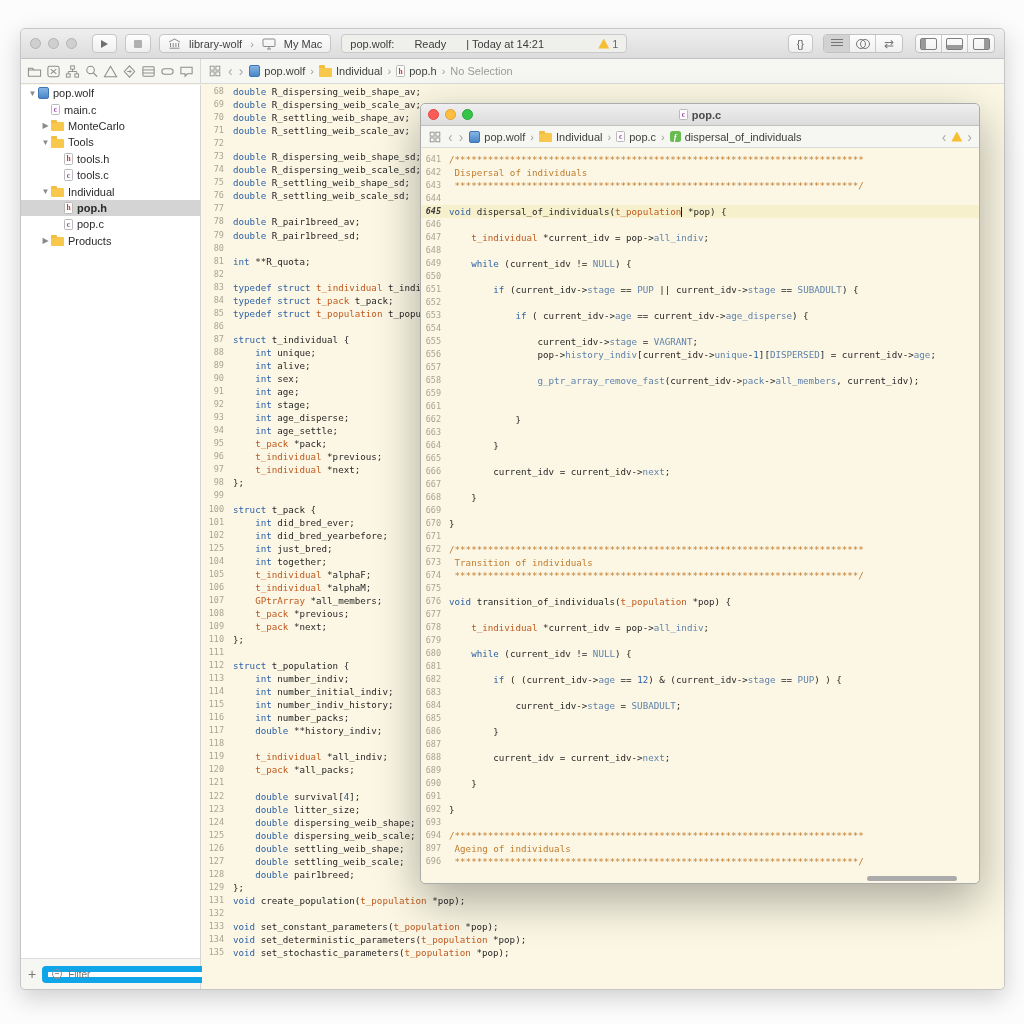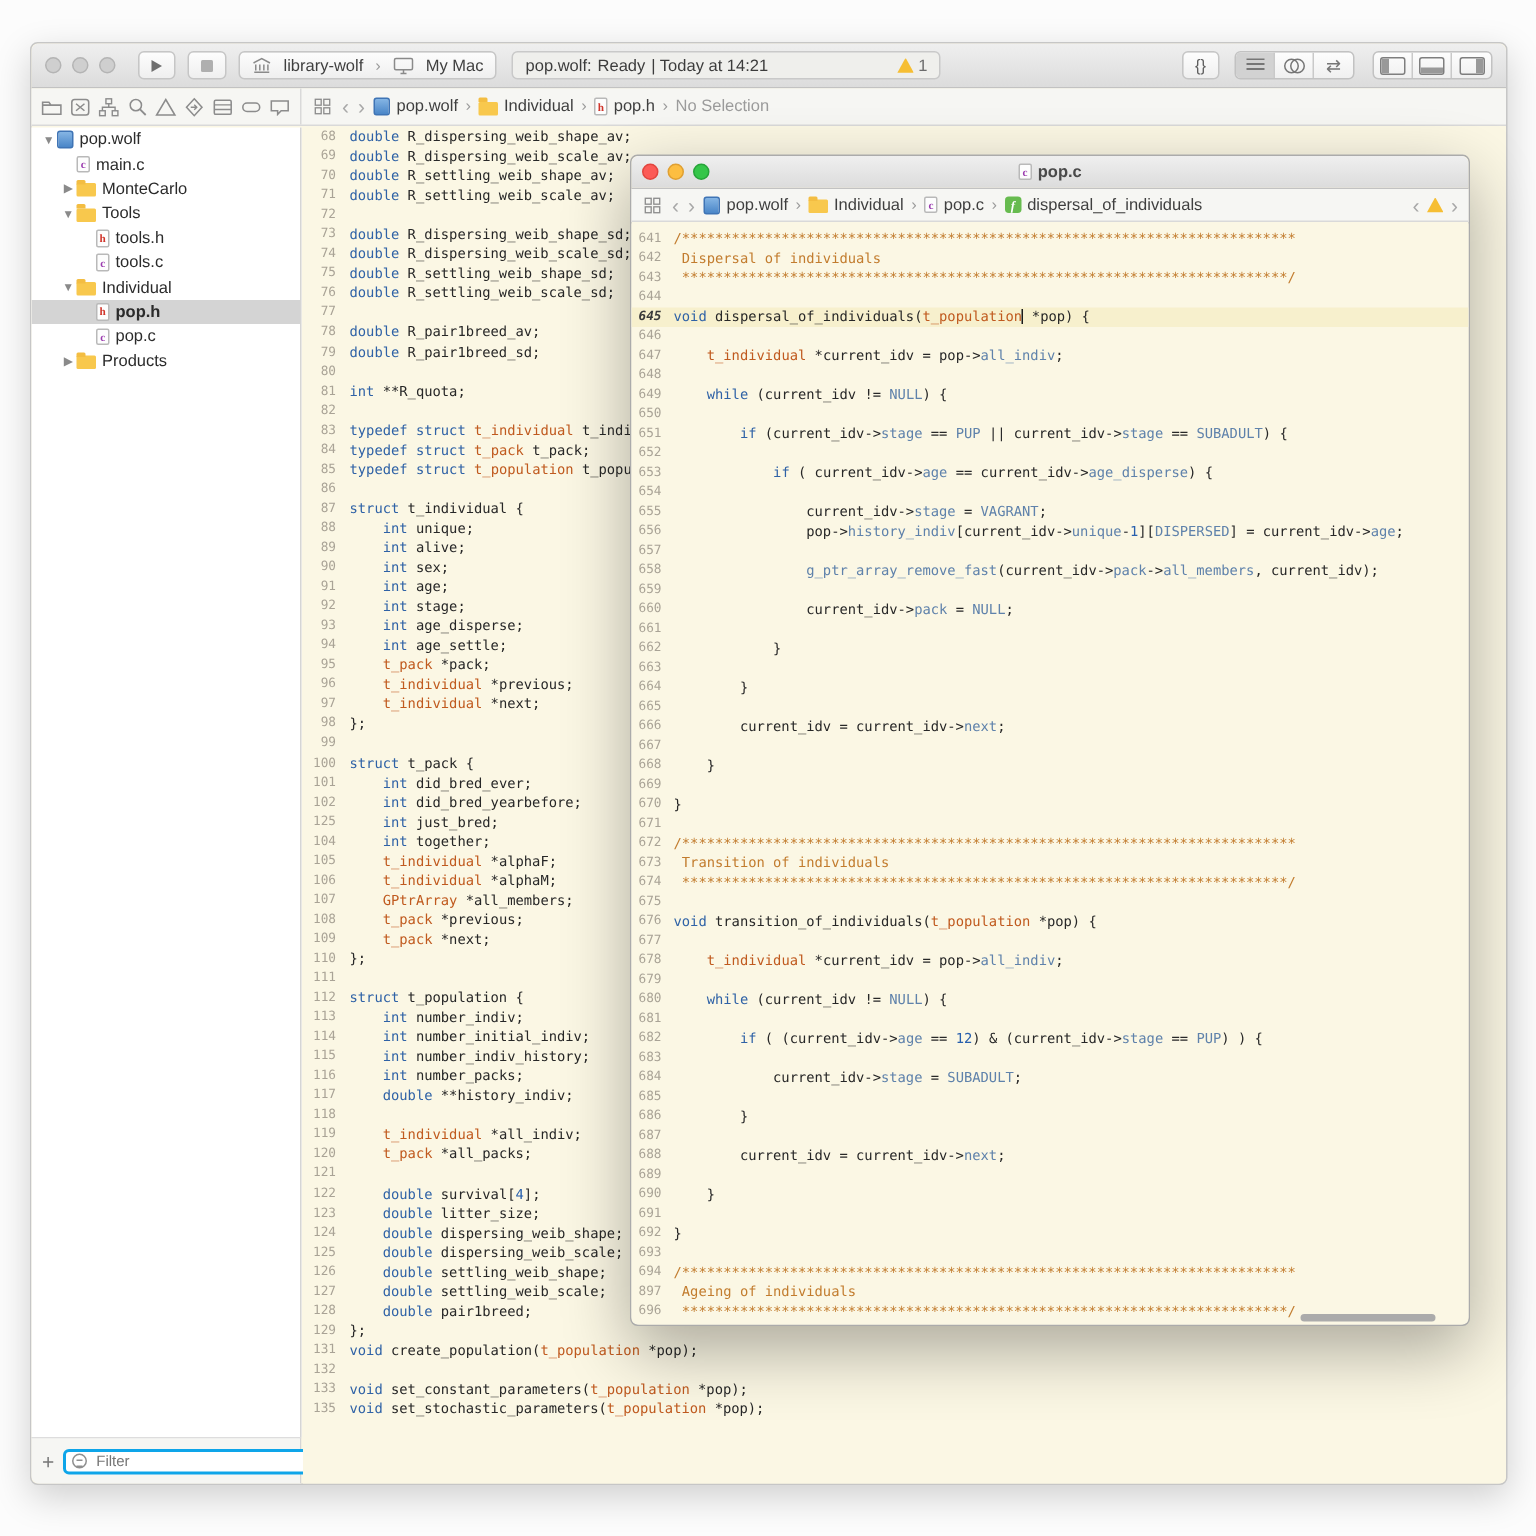--- a/index.html
+++ b/index.html
@@ -19,21 +19,21 @@
   .tl.yel{background:#FDBE41;border:1px solid #E0A032;}
   .tl.grn{background:#35C649;border:1px solid #27A439;}
   .tbtn{height:19px;border:1px solid #C6C6C6;border-radius:4px;
     background:linear-gradient(#FDFDFD,#EFEFEF);display:flex;align-items:center;
     justify-content:center;padding:0 8px;margin-left:8px;color:#5E5E5E;font-size:11px;}
   .ic-play{width:0;height:0;border-top:4.5px solid transparent;border-bottom:4.5px solid transparent;border-left:7.5px solid #6E6E6E;}
   .ic-stop{width:8px;height:8px;background:#AFAFAF;border-radius:1px;}
   .scheme{gap:8px;color:#3F3F3F;}
   .crumb-sep,.dimtext{color:#9B9B9B;}
   .status{height:19px;border:1px solid #C9C9C9;border-radius:4px;background:#EFEFEC;
-    display:flex;align-items:center;gap:4px;padding:0 8px;margin-left:10px;
+    display:flex;align-items:center;gap:20px;padding:0 8px;margin-left:10px;
     width:286px;font-size:11px;color:#3C3C3C;}
   .status b{font-weight:normal;}
   .ic-warn{width:11px;height:10px;background:#F6BE33;
     clip-path:polygon(50% 0,100% 100%,0 100%);flex:none;}
   .seg-group{display:flex;height:19px;border:1px solid #C2C2C2;border-radius:4px;
     background:linear-gradient(#FDFDFD,#F0F0F0);margin-left:10px;overflow:hidden;}
   .seg{width:26px;display:flex;align-items:center;justify-content:center;border-right:1px solid #C9C9C9;}
   .seg:last-child{border-right:none;}
   .seg.sel{background:#D2D2D2;}
   .ic-lines{width:12px;height:9px;background:repeating-linear-gradient(#767676 0 1.2px,transparent 1.2px 3.1px);}
@@ -61,21 +61,21 @@
   .sidebar{position:absolute;left:0;top:56px;width:180px;bottom:31px;background:#FFFFFF;
     border-right:1px solid #D5D5D5;overflow:hidden;}
   .srow{height:16.4px;display:flex;align-items:center;font-size:11px;color:#2B2B2B;}
   .srow.sel{background:#D4D4D4;font-weight:bold;}
   .disc{width:11px;flex:none;text-align:center;font-size:8px;color:#8A8A8A;}
   .slabel{margin-left:4px;white-space:nowrap;}
   .filterbar{position:absolute;left:0;bottom:0;width:180px;height:31px;background:#F6F6F3;
     border-top:1px solid #DDD;border-right:1px solid #D5D5D5;border-radius:0 0 0 5px;
     display:flex;align-items:center;padding:0 7px;gap:6px;}
   .plus{color:#777;font-size:14px;line-height:1;}
-  .filterfield{flex:1;height:17px;border:2px solid #0ea5e9;border-radius:4px;background:#FFF;
+  .filterfield{flex:1;height:17px;border:6px solid #0ea5e9;border-radius:4px;background:#FFF;
     display:flex;align-items:center;gap:4px;padding:0 4px;}
   .filterfield input{border:none;outline:none;flex:1;min-width:0;font-size:10px;
     font-family:"Liberation Sans",sans-serif;background:transparent;color:#444;}
   .ic-filter{width:10px;height:10px;border:1px solid #8F8F8F;border-radius:50%;position:relative;flex:none;}
   .ic-filter::after{content:"";position:absolute;left:2px;right:2px;top:3px;
     border-top:1px solid #8F8F8F;border-bottom:1px solid #8F8F8F;height:3px;}
   .ic-clock{width:10px;height:10px;border:1px solid #8F8F8F;border-radius:50%;position:relative;flex:none;}
   .ic-clock::after{content:"";position:absolute;left:4px;top:2px;width:1px;height:3px;background:#8F8F8F;}
   .ic-xbox{width:10px;height:10px;border:1px solid #8F8F8F;border-radius:2px;color:#8F8F8F;
     font-size:8px;line-height:8px;text-align:center;flex:none;}
@@ -384,20 +384,21 @@
         <div class="crow"><span class="ln">123</span><span class="cd"><span class="tok-p">    </span><span class="tok-k">double</span><span class="tok-p"> litter_size;</span></span></div>
         <div class="crow"><span class="ln">124</span><span class="cd"><span class="tok-p">    </span><span class="tok-k">double</span><span class="tok-p"> dispersing_weib_shape;</span></span></div>
         <div class="crow"><span class="ln">125</span><span class="cd"><span class="tok-p">    </span><span class="tok-k">double</span><span class="tok-p"> dispersing_weib_scale;</span></span></div>
         <div class="crow"><span class="ln">126</span><span class="cd"><span class="tok-p">    </span><span class="tok-k">double</span><span class="tok-p"> settling_weib_shape;</span></span></div>
         <div class="crow"><span class="ln">127</span><span class="cd"><span class="tok-p">    </span><span class="tok-k">double</span><span class="tok-p"> settling_weib_scale;</span></span></div>
         <div class="crow"><span class="ln">128</span><span class="cd"><span class="tok-p">    </span><span class="tok-k">double</span><span class="tok-p"> pair1breed;</span></span></div>
         <div class="crow"><span class="ln">129</span><span class="cd"><span class="tok-p">};</span></span></div>
         <div class="crow"><span class="ln">131</span><span class="cd"><span class="tok-k">void</span><span class="tok-p"> create_population(</span><span class="tok-t">t_population</span><span class="tok-p"> *pop);</span></span></div>
         <div class="crow"><span class="ln">132</span><span class="cd"></span></div>
         <div class="crow"><span class="ln">133</span><span class="cd"><span class="tok-k">void</span><span class="tok-p"> set_constant_parameters(</span><span class="tok-t">t_population</span><span class="tok-p"> *pop);</span></span></div>
+        <div class="crow"><span class="ln">134</span><span class="cd"><span class="tok-k">void</span><span class="tok-p"> set_deterministic_parameters(</span><span class="tok-t">t_population</span><span class="tok-p"> *pop);</span></span></div>
         <div class="crow"><span class="ln">135</span><span class="cd"><span class="tok-k">void</span><span class="tok-p"> set_stochastic_parameters(</span><span class="tok-t">t_population</span><span class="tok-p"> *pop);</span></span></div>
       </div>
   </div>
 </div>
 
 <div class="popup">
   <div class="ptitle">
     <span class="tl red"></span>
     <span class="tl yel"></span>
     <span class="tl grn"></span>
@@ -457,21 +458,20 @@
         <div class="crow"><span class="ln">650</span><span class="cd"></span></div>
         <div class="crow"><span class="ln">651</span><span class="cd"><span class="tok-p">        </span><span class="tok-k">if</span><span class="tok-p"> (current_idv-&gt;</span><span class="tok-f">stage</span><span class="tok-p"> == </span><span class="tok-f">PUP</span><span class="tok-p"> || current_idv-&gt;</span><span class="tok-f">stage</span><span class="tok-p"> == </span><span class="tok-f">SUBADULT</span><span class="tok-p">) {</span></span></div>
         <div class="crow"><span class="ln">652</span><span class="cd"></span></div>
         <div class="crow"><span class="ln">653</span><span class="cd"><span class="tok-p">            </span><span class="tok-k">if</span><span class="tok-p"> ( current_idv-&gt;</span><span class="tok-f">age</span><span class="tok-p"> == current_idv-&gt;</span><span class="tok-f">age_disperse</span><span class="tok-p">) {</span></span></div>
         <div class="crow"><span class="ln">654</span><span class="cd"></span></div>
         <div class="crow"><span class="ln">655</span><span class="cd"><span class="tok-p">                current_idv-&gt;</span><span class="tok-f">stage</span><span class="tok-p"> = </span><span class="tok-f">VAGRANT</span><span class="tok-p">;</span></span></div>
         <div class="crow"><span class="ln">656</span><span class="cd"><span class="tok-p">                pop-&gt;</span><span class="tok-f">history_indiv</span><span class="tok-p">[current_idv-&gt;</span><span class="tok-f">unique</span><span class="tok-p">-</span><span class="tok-n">1</span><span class="tok-p">][</span><span class="tok-f">DISPERSED</span><span class="tok-p">] = current_idv-&gt;</span><span class="tok-f">age</span><span class="tok-p">;</span></span></div>
         <div class="crow"><span class="ln">657</span><span class="cd"></span></div>
         <div class="crow"><span class="ln">658</span><span class="cd"><span class="tok-p">                </span><span class="tok-f">g_ptr_array_remove_fast</span><span class="tok-p">(current_idv-&gt;</span><span class="tok-f">pack</span><span class="tok-p">-&gt;</span><span class="tok-f">all_members</span><span class="tok-p">, current_idv);</span></span></div>
         <div class="crow"><span class="ln">659</span><span class="cd"></span></div>
-        <div class="crow"><span class="ln">660</span><span class="cd"><span class="tok-p">                current_idv-&gt;</span><span class="tok-f">pack</span><span class="tok-p"> = </span><span class="tok-f">NULL</span><span class="tok-p">;</span></span></div>
         <div class="crow"><span class="ln">661</span><span class="cd"></span></div>
         <div class="crow"><span class="ln">662</span><span class="cd"><span class="tok-p">            }</span></span></div>
         <div class="crow"><span class="ln">663</span><span class="cd"></span></div>
         <div class="crow"><span class="ln">664</span><span class="cd"><span class="tok-p">        }</span></span></div>
         <div class="crow"><span class="ln">665</span><span class="cd"></span></div>
         <div class="crow"><span class="ln">666</span><span class="cd"><span class="tok-p">        current_idv = current_idv-&gt;</span><span class="tok-f">next</span><span class="tok-p">;</span></span></div>
         <div class="crow"><span class="ln">667</span><span class="cd"></span></div>
         <div class="crow"><span class="ln">668</span><span class="cd"><span class="tok-p">    }</span></span></div>
         <div class="crow"><span class="ln">669</span><span class="cd"></span></div>
         <div class="crow"><span class="ln">670</span><span class="cd"><span class="tok-p">}</span></span></div>

